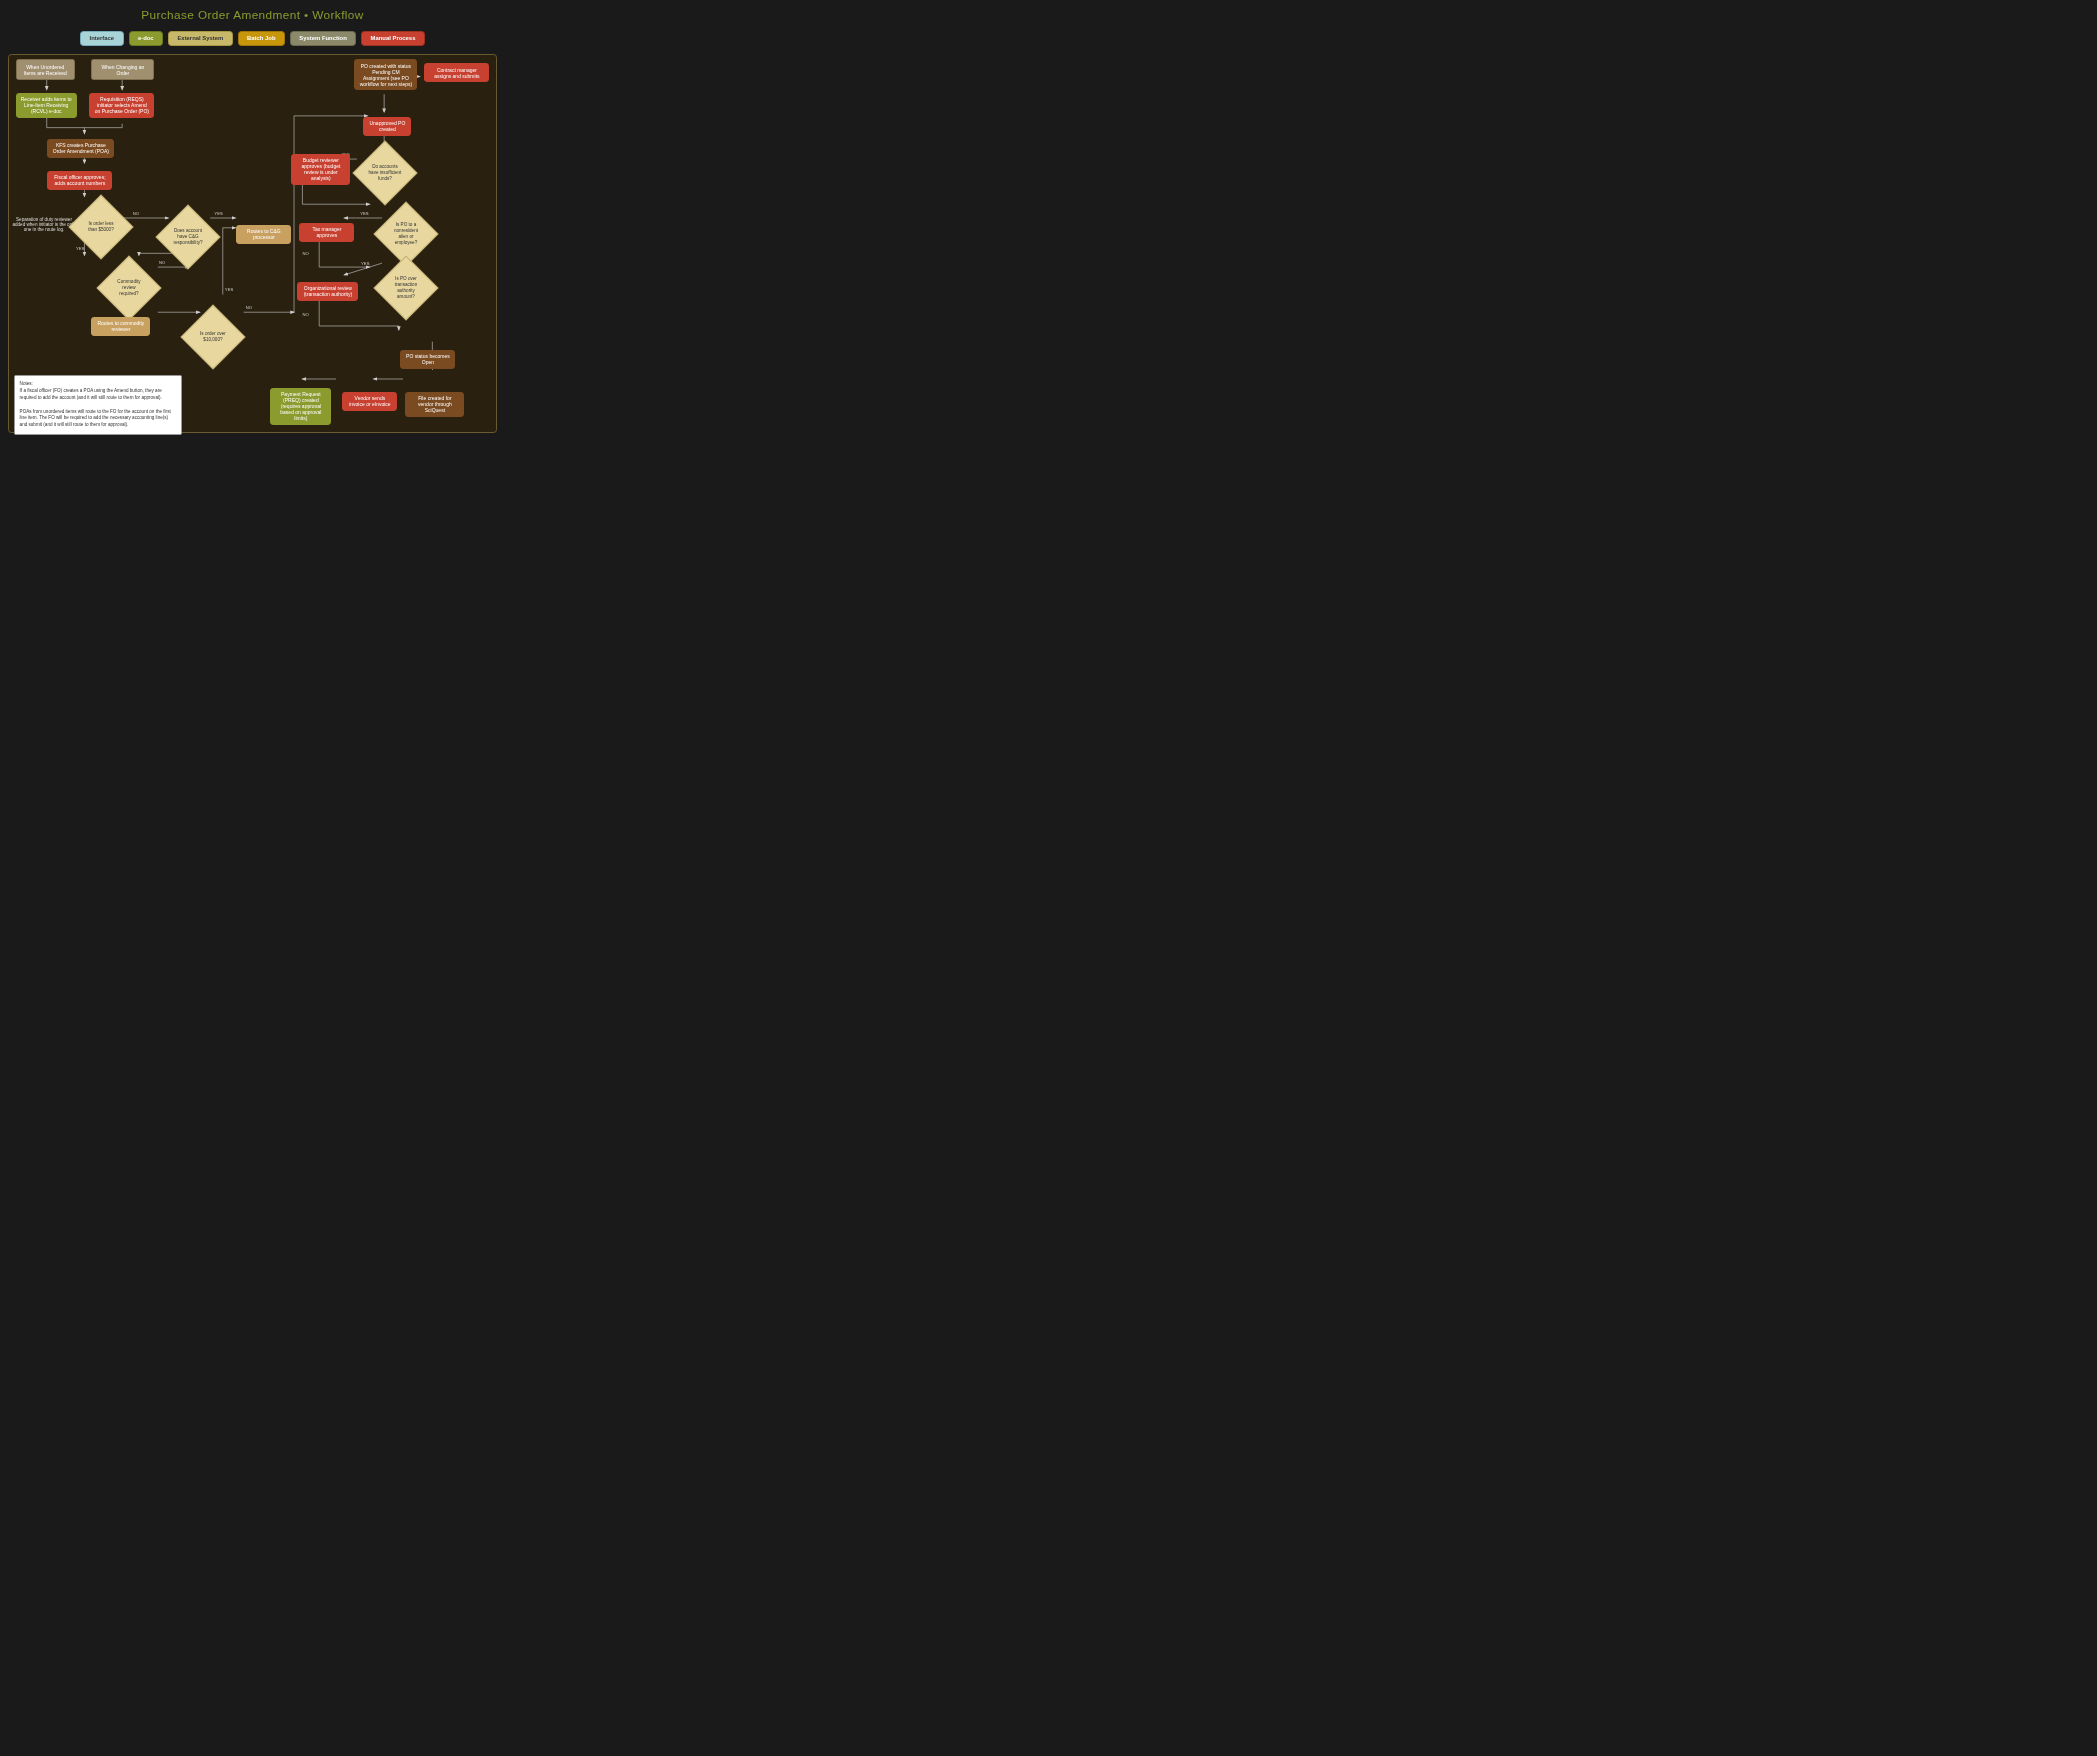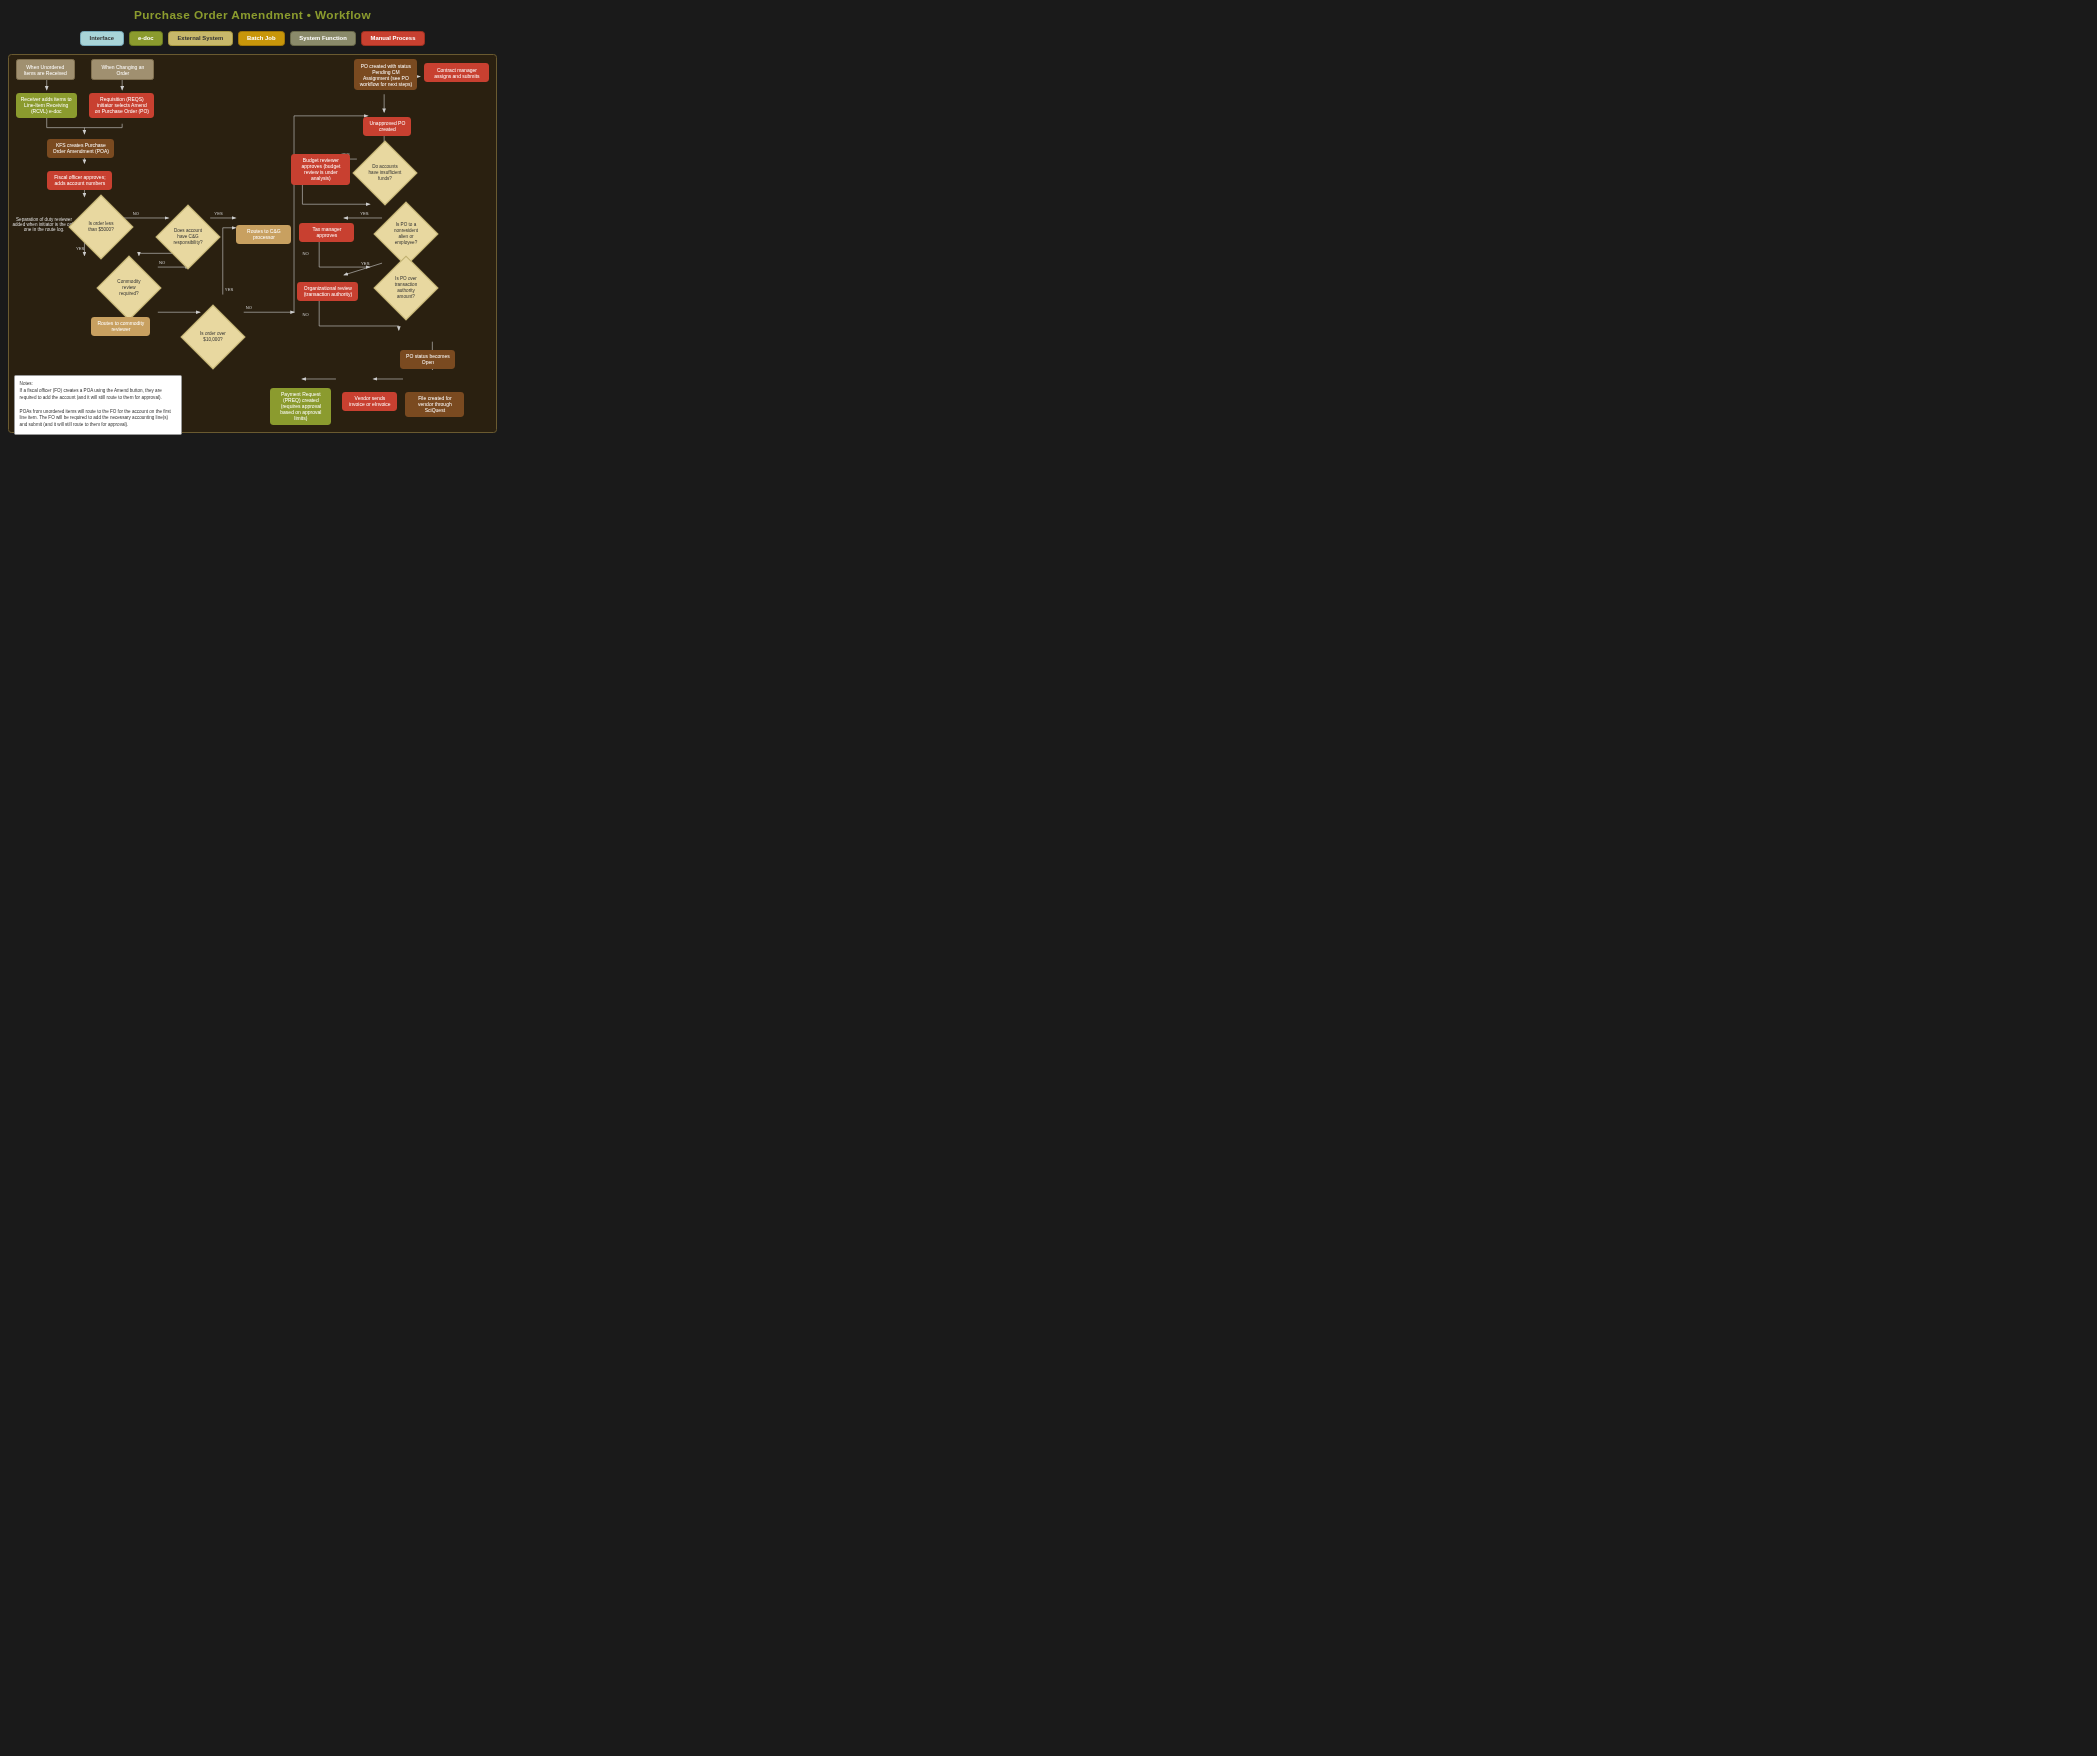--- a/index.html
+++ b/index.html
@@ -7,21 +7,21 @@
       background: #1a1a1a;
       font-family: Arial, sans-serif;
       width: 505px;
       min-height: 421px;
       padding: 8.4px;
     }
     .page-title {
       text-align: center;
       color: #8B9B2E;
       font-size: 11.8px;
-      font-weight: bold;
+      font-weight: normal;
       margin-bottom: 8.4px;
       letter-spacing: 0.4px;
     }
     .legend {
       display: flex;
       justify-content: center;
       gap: 5px;
       margin-bottom: 8.4px;
       flex-wrap: wrap;
     }

